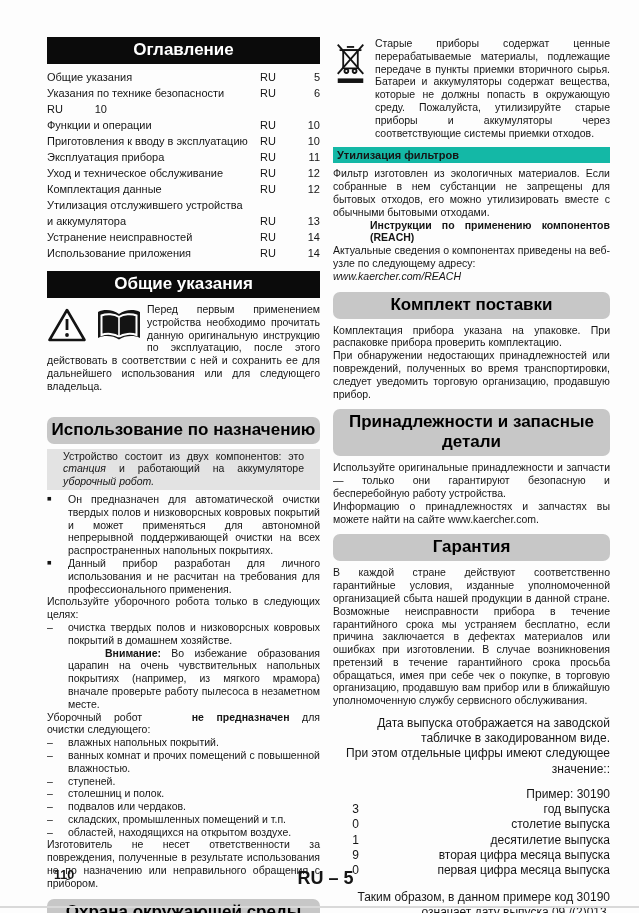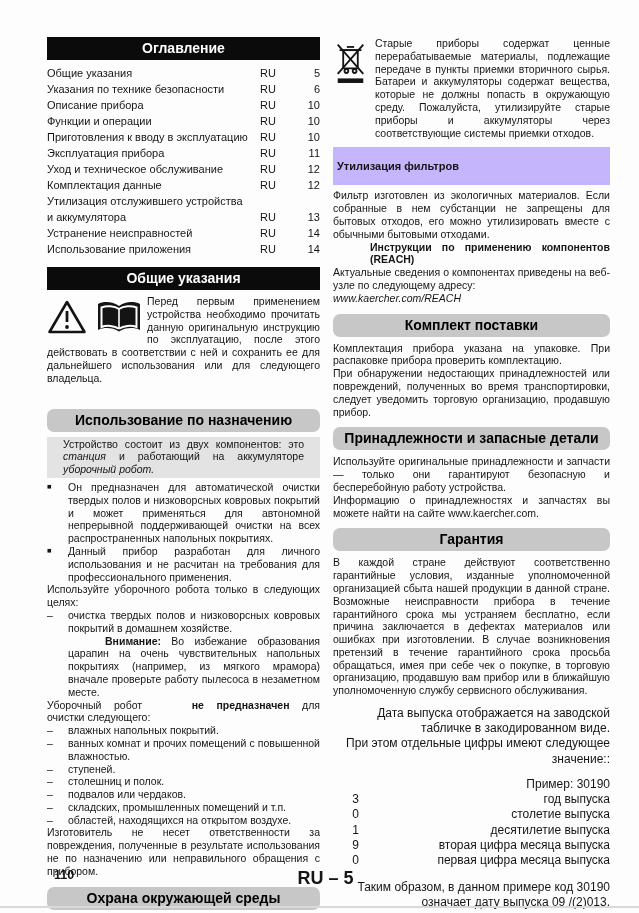--- a/index.html
+++ b/index.html
@@ -13,28 +13,28 @@
     overflow: hidden;
   }
   .columns {
     position: absolute; top: 37px; left: 47px;
     display: flex; gap: 13px;
   }
   .col-left  { width: 273px; }
   .col-right { width: 277px; }
 
   .hdr {
-    font-weight: bold; font-size: 14px; text-align: center;
+    font-weight: bold; font-size: 17px; text-align: center;
     padding: 3px 2px 4px; margin: 9px 0 5px;
   }
   .hdr.black { background: #0b0b0b; color: #ffffff; margin-top: 0; }
   .hdr.gray  { background: #c7c7c7; color: #000000; border-radius: 7px; }
   .subhdr {
-    background: #c4b5fd; font-weight: bold; font-size: 11px;
-    padding: 13px 4px; margin: 8px 0 4px;
+    background: #14b8a6; font-weight: bold; font-size: 11px;
+    padding: 2px 4px; margin: 8px 0 4px;
   }
 
   .body {
     font-size: 10.5px; line-height: 12.8px;
     text-align: justify; hyphens: auto; margin: 0;
   }
   .highlight { background: #e3e3e3; padding: 1px 16px 2px; }
   .mt { margin-top: 3px; }
 
   
@@ -98,21 +98,20 @@
         <span class="toc-label">Общие указания</span>
         <span class="toc-lang">RU</span>
         <span class="toc-page">5</span>
       </div>
       <div class="toc-row">
         <span class="toc-label">Указания по технике безопасности</span>
         <span class="toc-lang">RU</span>
         <span class="toc-page">6</span>
       </div>
       <div class="toc-row">
-        <span class="toc-label">Описание прибора</span>
         <span class="toc-lang">RU</span>
         <span class="toc-page">10</span>
       </div>
       <div class="toc-row">
         <span class="toc-label">Функции и операции</span>
         <span class="toc-lang">RU</span>
         <span class="toc-page">10</span>
       </div>
       <div class="toc-row">
         <span class="toc-label">Приготовления к вводу в эксплуатацию</span>

